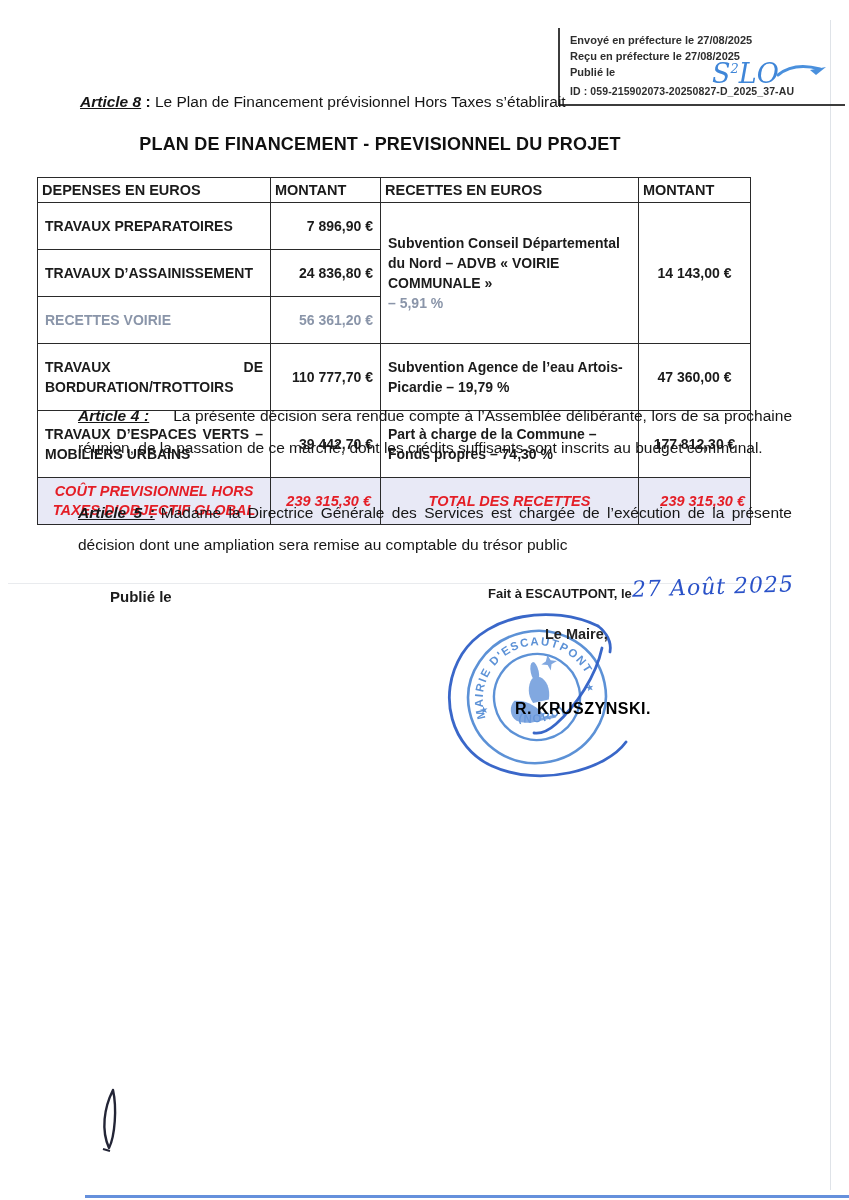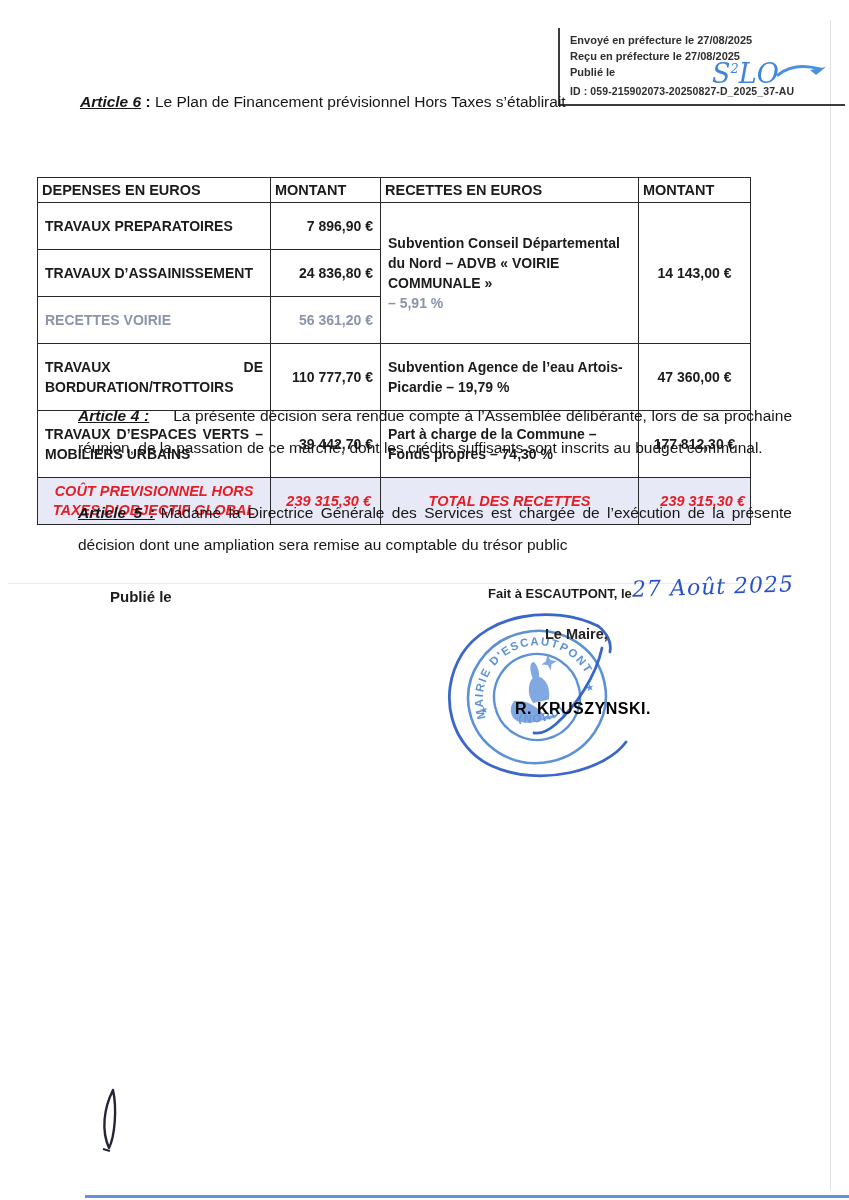--- a/index.html
+++ b/index.html
@@ -94,23 +94,24 @@
     <div class="slo-logo">
       <span>S</span><sup>2</sup><span>LO</span>
       <svg class="slo-swoosh" width="52" height="22" viewBox="0 0 52 22">
         <path d="M2 15 Q18 2 44 9" stroke="#4a90dd" stroke-width="3" fill="none" stroke-linecap="round"></path>
         <path d="M34 10 L50 7 L40 15 Z" fill="#4a90dd"></path>
       </svg>
     </div>
   </div>
 
   <div class="article a3">
-    <span class="lbl">Article 6</span><span class="sep"> : </span><span>Le Plan de Financement prévisionnel Hors Taxes s’établirait</span>
-  </div>
-
+    <span class="lbl">Article 8</span><span class="sep"> : </span><span>Le Plan de Financement prévisionnel Hors Taxes s’établirait</span>
+  </div>
+
+  <div class="doc-title">PLAN DE FINANCEMENT - PREVISIONNEL DU PROJET</div>
 
   <table class="plan">
     <colgroup>
         <col class="c1">
         <col class="c2">
         <col class="c3">
         <col class="c4">
       </colgroup>
     <tbody>
         <tr>

